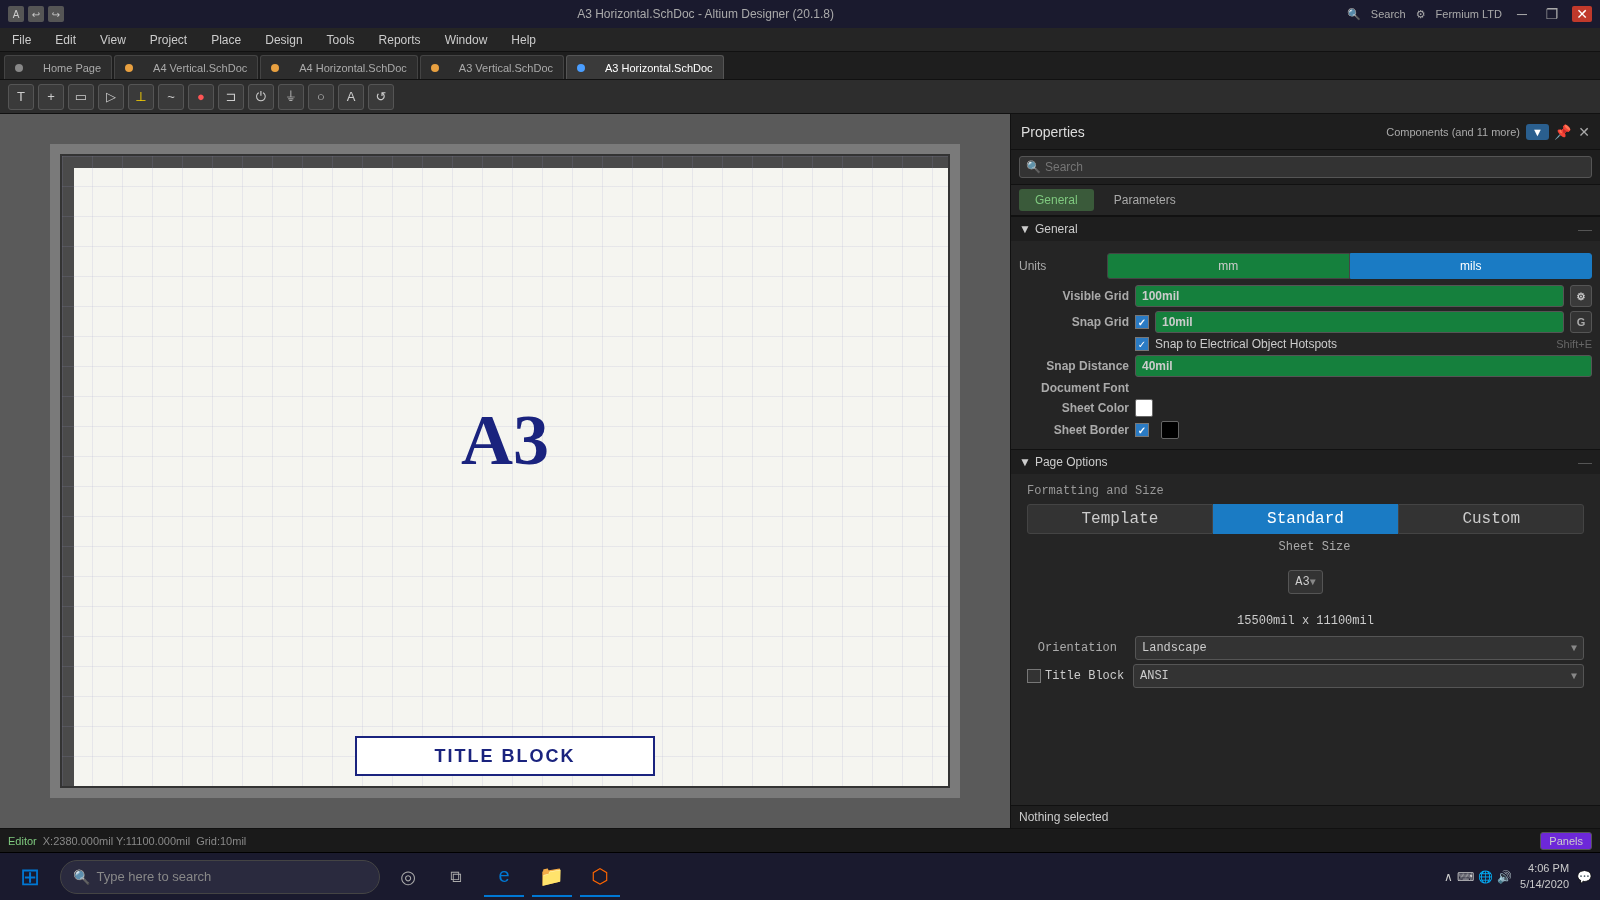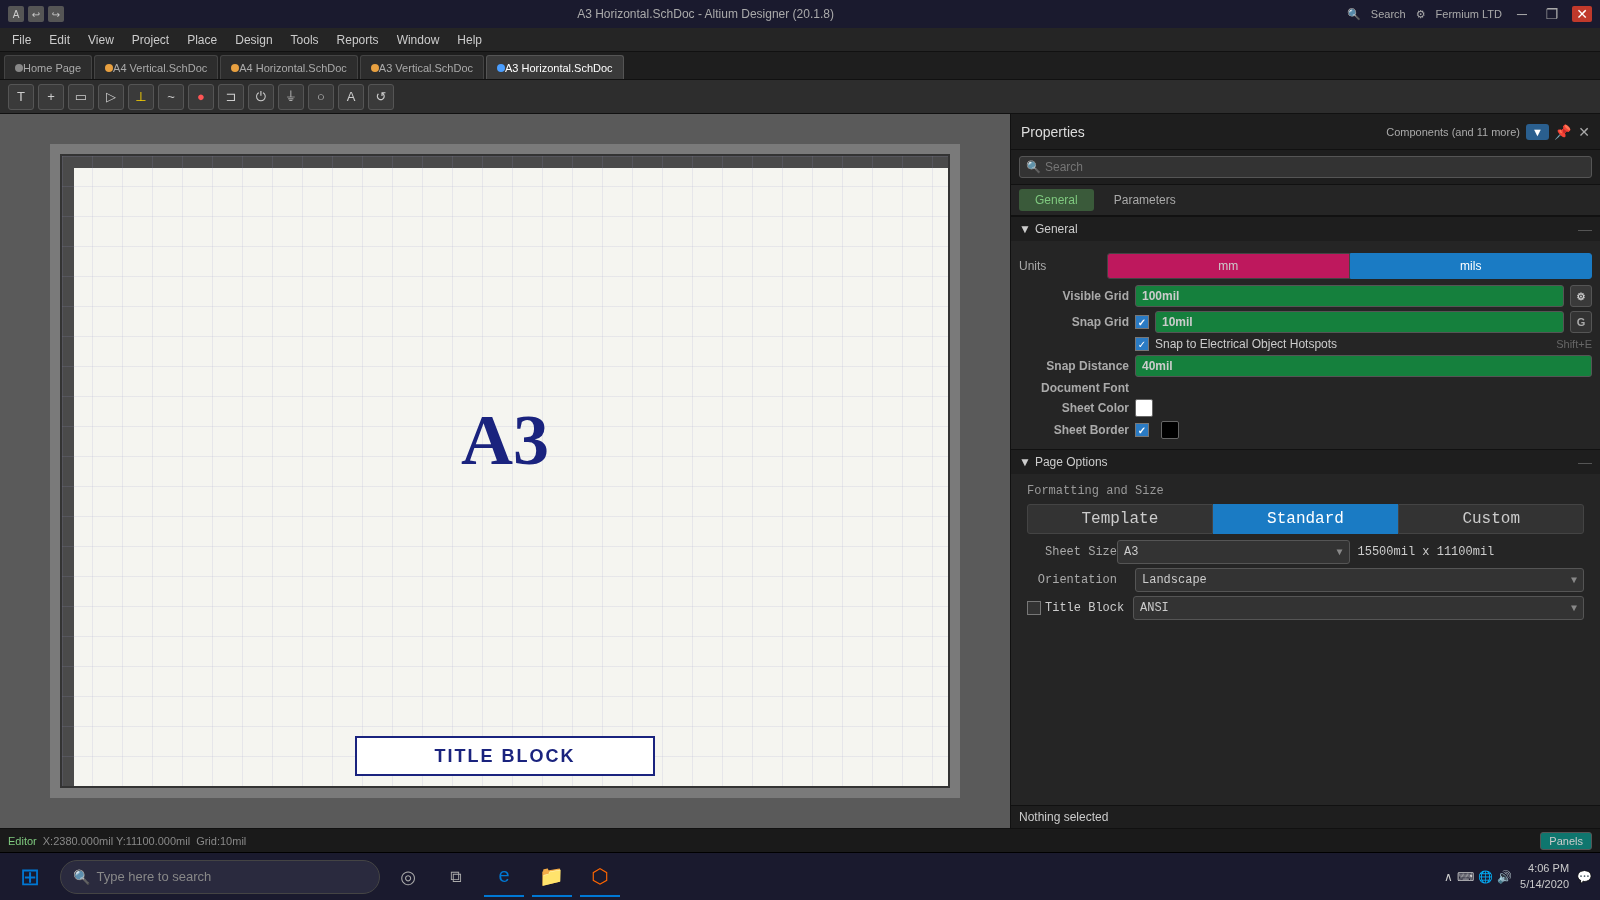--- a/index.html
+++ b/index.html
@@ -9,26 +9,26 @@
     .title-bar { height: 28px; background: #1a1a2e; display: flex; align-items: center; justify-content: space-between; padding: 0 8px; color: #bbb; font-size: 12px; }
     .title-bar-left { display: flex; align-items: center; gap: 6px; }
     .title-bar-icons { display: flex; gap: 4px; }
     .title-bar-icon { width: 16px; height: 16px; background: #555; border-radius: 2px; cursor: pointer; font-size: 10px; display: flex; align-items: center; justify-content: center; color: #ccc; }
     .title-center { flex: 1; text-align: center; font-size: 12px; color: #aaa; }
     .title-right { display: flex; align-items: center; gap: 10px; font-size: 11px; color: #aaa; }
     .win-btn { width: 20px; height: 16px; display: flex; align-items: center; justify-content: center; cursor: pointer; font-size: 14px; color: #aaa; }
     .win-btn.close { background: #c0392b; color: white; border-radius: 2px; }
 
     
-    .menu-bar { height: 24px; background: #252525; display: flex; align-items: center; padding: 0 4px; gap: 2px; border-bottom: 1px solid #111; }
+    .menu-bar { height: 24px; background: #252525; display: flex; align-items: center; padding: 0 4px; gap: 8px; border-bottom: 1px solid #111; }
     .menu-item { padding: 2px 8px; font-size: 12px; color: #ccc; cursor: pointer; border-radius: 2px; }
 
     
     .tab-bar { height: 28px; background: #1e1e1e; display: flex; align-items: flex-end; padding: 0 4px; border-bottom: 1px solid #111; }
-    .tab { height: 24px; padding: 0 10px; display: flex; align-items: center; font-size: 11px; cursor: pointer; background: #2d2d2d; border: 1px solid #444; border-bottom: none; border-radius: 3px 3px 0 0; color: #aaa; margin-right: 2px; gap: 0; }
+    .tab { height: 24px; padding: 0 10px; display: flex; align-items: center; font-size: 11px; cursor: pointer; background: #2d2d2d; border: 1px solid #444; border-bottom: none; border-radius: 3px 3px 0 0; color: #aaa; margin-right: 2px; gap: 20px; }
     .tab.active { background: #3a3a3a; color: #fff; border-color: #555; }
 
     
     .toolbar { height: 34px; background: #2d2d2d; display: flex; align-items: center; padding: 0 8px; gap: 4px; border-bottom: 1px solid #111; }
     .tool-btn { width: 26px; height: 26px; background: #3a3a3a; border: 1px solid #555; border-radius: 3px; display: flex; align-items: center; justify-content: center; cursor: pointer; color: #ccc; font-size: 13px; }
 
     
     .main-layout { flex: 1; display: flex; overflow: hidden; }
 
     
@@ -62,21 +62,21 @@
 
     
     .section { padding: 0; }
     .section-header { display: flex; align-items: center; padding: 4px 8px; background: #1e1e1e; color: #ccc; font-size: 12px; cursor: pointer; gap: 4px; border-top: 1px solid #111; }
     .section-content { padding: 6px 8px; }
 
     
     .units-row { display: flex; align-items: center; gap: 8px; margin: 6px 0; }
     .units-label { width: 80px; color: #aaa; font-size: 12px; }
     .btn-group { display: flex; flex: 1; }
-    .btn-seg { flex: 1; padding: 5px 0; text-align: center; font-size: 12px; cursor: pointer; border: 1px solid #444; color: #ccc; background: #be185d; }
+    .btn-seg { flex: 1; padding: 5px 0; text-align: center; font-size: 12px; cursor: pointer; border: 1px solid #444; color: #ccc; background: #15803d; }
     .btn-seg.active { background: #1a7bc4; color: white; border-color: #1a7bc4; }
     .btn-seg:first-child { border-radius: 3px 0 0 3px; }
     .btn-seg:last-child { border-radius: 0 3px 3px 0; }
 
     
     .prop-row { display: flex; align-items: center; margin: 4px 0; gap: 6px; font-weight: bold; }
     .prop-label { width: 110px; color: #aaa; font-size: 12px; text-align: right; flex-shrink: 0; }
     .prop-value { flex: 1; background: #15803d; border: 1px solid #555; border-radius: 3px; padding: 3px 6px; font-size: 12px; color: #ccc; }
     .prop-value-plain { flex: 1; font-size: 12px; color: #ccc; padding: 3px 6px; }
     .prop-btn { width: 22px; height: 22px; background: #3a3a3a; border: 1px solid #555; border-radius: 3px; display: flex; align-items: center; justify-content: center; cursor: pointer; color: #ccc; font-size: 10px; }
@@ -88,36 +88,36 @@
     .shortcut-hint { margin-left: auto; color: #666; font-size: 11px; }
 
     
     .format-label { font-size: 12px; color: #999; margin: 4px 0 6px 0; padding: 0 8px; }
     .format-btn-group { display: flex; margin: 0 8px 6px 8px; }
     .format-btn { flex: 1; padding: 5px 0; text-align: center; font-size: 16px; cursor: pointer; border: 1px solid #444; color: #ccc; background: #333; }
     .format-btn.active { background: #1a7bc4; color: white; border-color: #1a7bc4; }
     .format-btn:first-child { border-radius: 3px 0 0 3px; }
     .format-btn:last-child { border-radius: 0 3px 3px 0; }
 
-    .sheet-size-row { display: flex; align-items: center; margin: 4px 8px; gap: 0; }
+    .sheet-size-row { display: flex; align-items: center; margin: 4px 8px; gap: 16px; flex-direction: column; }
     .sheet-size-label { width: 90px; color: #aaa; font-size: 12px; text-align: right; flex-shrink: 0; }
     .sheet-size-select { flex: 1; background: #333; border: 1px solid #555; border-radius: 3px; padding: 4px 6px; font-size: 12px; color: #ccc; display: flex; align-items: center; justify-content: space-between; cursor: pointer; }
     .sheet-size-value { flex: 1; font-size: 12px; color: #ccc; padding: 4px 8px; }
 
     .orientation-row { display: flex; align-items: center; margin: 4px 8px; gap: 18px; }
     .orientation-select { flex: 1; background: #333; border: 1px solid #555; border-radius: 3px; padding: 4px 6px; font-size: 12px; color: #ccc; display: flex; align-items: center; justify-content: space-between; cursor: pointer; }
 
     .title-block-row { display: flex; align-items: center; margin: 4px 8px; gap: 6px; }
     .title-block-checkbox { display: flex; align-items: center; gap: 4px; width: 100px; }
     .unchecked { width: 14px; height: 14px; border: 1px solid #777; background: #333; cursor: pointer; }
     .title-block-select { flex: 1; background: #333; border: 1px solid #555; border-radius: 3px; padding: 4px 6px; font-size: 12px; color: #ccc; display: flex; align-items: center; justify-content: space-between; cursor: pointer; }
 
     
     .status-bar { height: 24px; background: #1a1a1a; display: flex; align-items: center; padding: 0 8px; font-size: 11px; color: #888; gap: 6px; border-top: 1px solid #111; }
-    .panels-btn { margin-left: auto; background: #0f766e; border: 1px solid #555; padding: 2px 8px; border-radius: 3px; cursor: pointer; color: #ccc; font-size: 11px; }
+    .panels-btn { margin-left: auto; background: #6d28d9; border: 1px solid #555; padding: 2px 8px; border-radius: 3px; cursor: pointer; color: #ccc; font-size: 11px; }
 
     
     .taskbar { height: 48px; background: #1a1a2e; display: flex; align-items: center; padding: 0 8px; gap: 8px; border-top: 1px solid #000; }
     .start-btn { width: 44px; height: 44px; display: flex; align-items: center; justify-content: center; cursor: pointer; }
     .start-icon { font-size: 24px; color: #0078d4; }
     .search-taskbar { flex: 0 0 320px; height: 34px; background: #2a2a3e; border: 1px solid #444; border-radius: 20px; display: flex; align-items: center; padding: 0 12px; gap: 6px; cursor: text; }
     .search-taskbar-icon { color: #888; font-size: 14px; }
     .search-taskbar-text { color: #888; font-size: 13px; }
     .cortana-btn { width: 40px; height: 40px; display: flex; align-items: center; justify-content: center; cursor: pointer; color: #aaa; font-size: 18px; }
     .taskview-btn { width: 40px; height: 40px; display: flex; align-items: center; justify-content: center; cursor: pointer; color: #aaa; font-size: 16px; }

